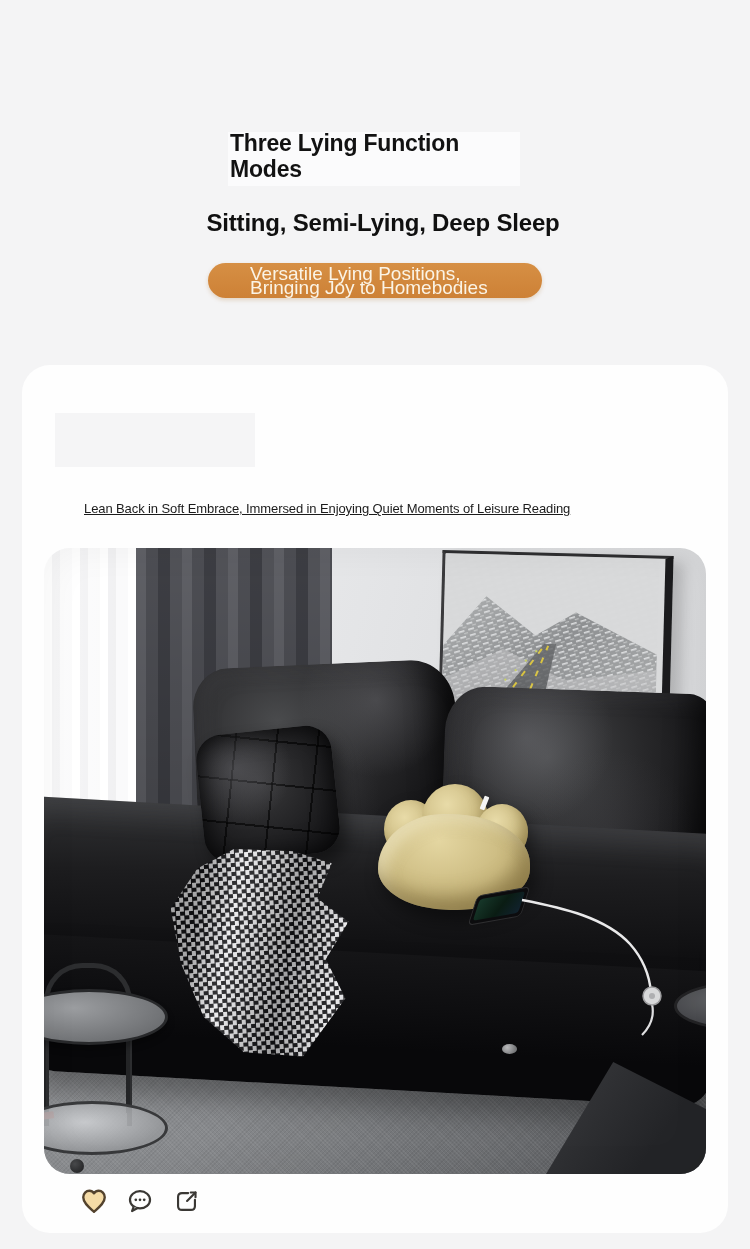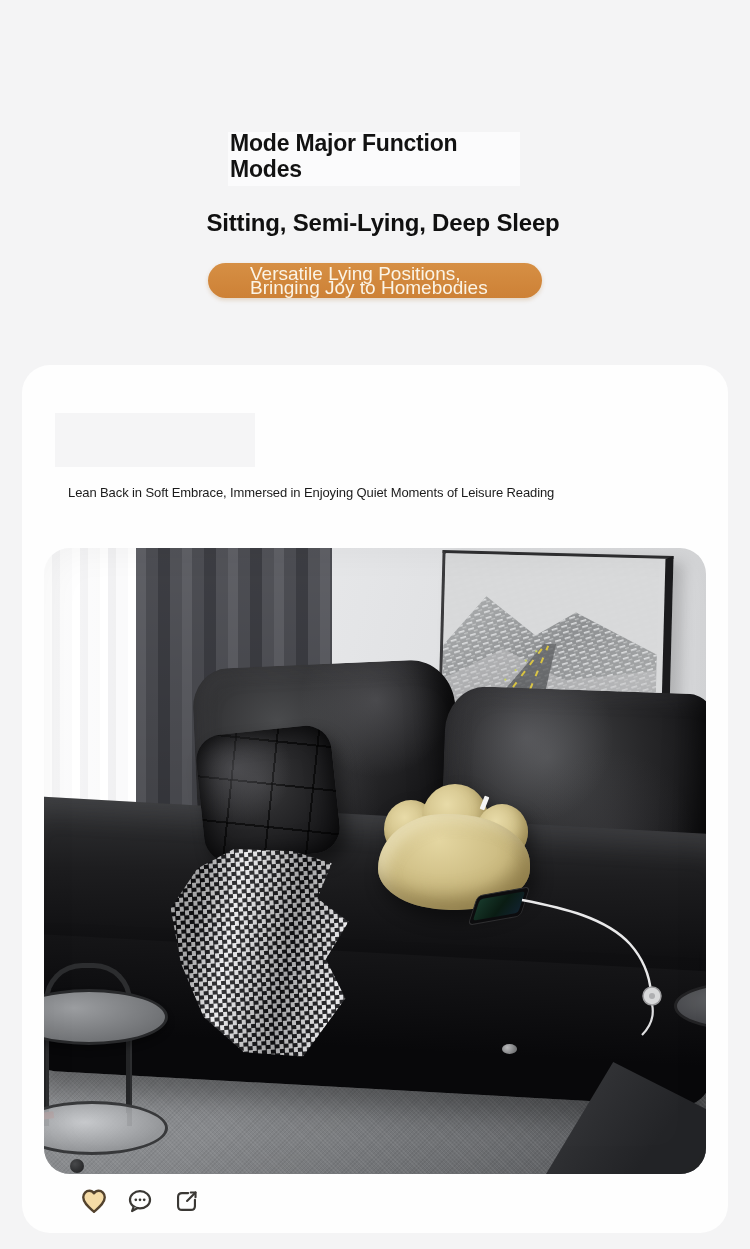--- a/index.html
+++ b/index.html
@@ -195,30 +195,30 @@
   
   .actions{position:absolute;left:56px;top:820px;display:flex;gap:14px;align-items:center;}
   .action-btn{width:32px;height:32px;display:flex;align-items:center;justify-content:center;
     background:none;border:none;padding:0;cursor:pointer;}
 </style>
 </head>
 <body>
 
 <section>
   <div class="title-backdrop"></div>
-  <h1 class="intro-title" style="margin:0;">Mode Major Function Modes</h1>
+  <h1 class="intro-title" style="margin:0;">Three Lying Function Modes</h1>
   <h2 class="intro-subtitle" style="margin:8px;">Sitting, Semi-Lying, Deep Sleep</h2>
   <div class="banner">
     <span class="banner-label">Versatile Lying Positions, Bringing Joy to Homebodies</span>
   </div>
 </section>
 
 <section class="card">
   <div class="heading-backdrop"></div>
-  <p class="card-description" style="margin:0;">Lean Back in Soft Embrace, Immersed in Enjoying Quiet Moments of Leisure Reading</p>
+  <p class="card-description" style="margin:16px;text-decoration:underline;">Lean Back in Soft Embrace, Immersed in Enjoying Quiet Moments of Leisure Reading</p>
 
   <div class="photo">
     <div class="sheer-curtain"></div>
     <div class="dark-curtain"></div>
 
     <div class="artwork">
       <svg width="214" height="212" viewBox="0 0 214 212">
         <defs>
           <linearGradient id="mtn" x1="0" y1="0" x2="1" y2="1">
             <stop offset="0" stop-color="#aeb0b1"></stop>

